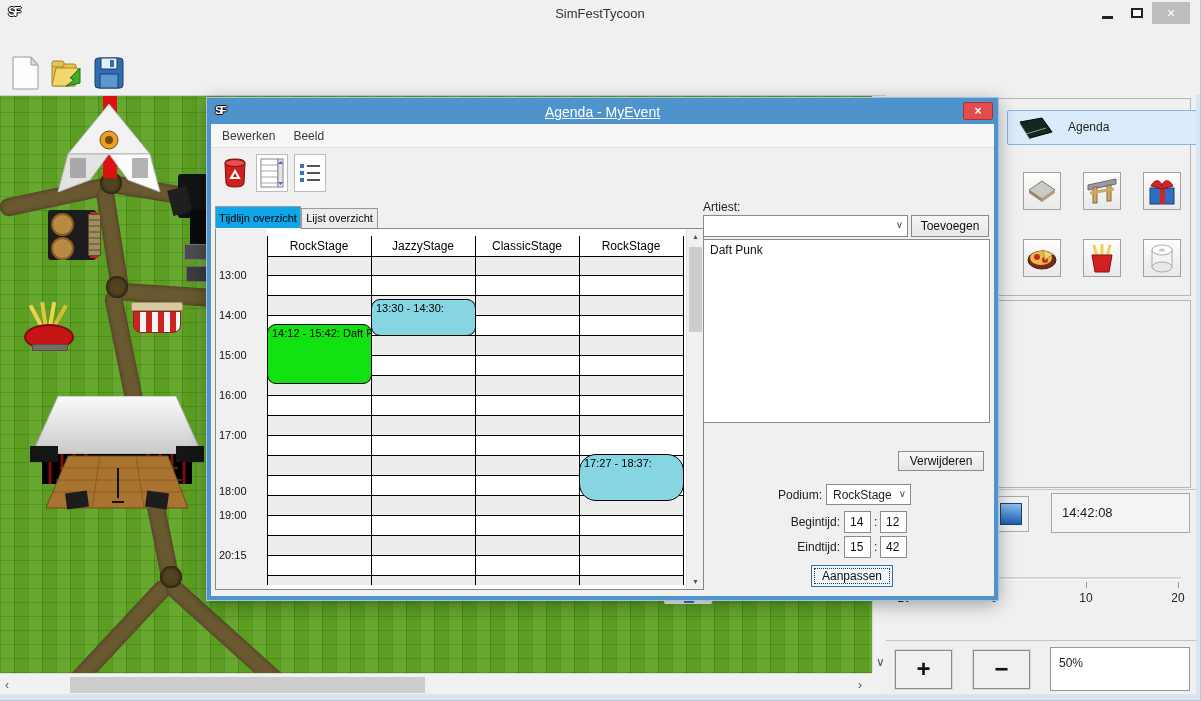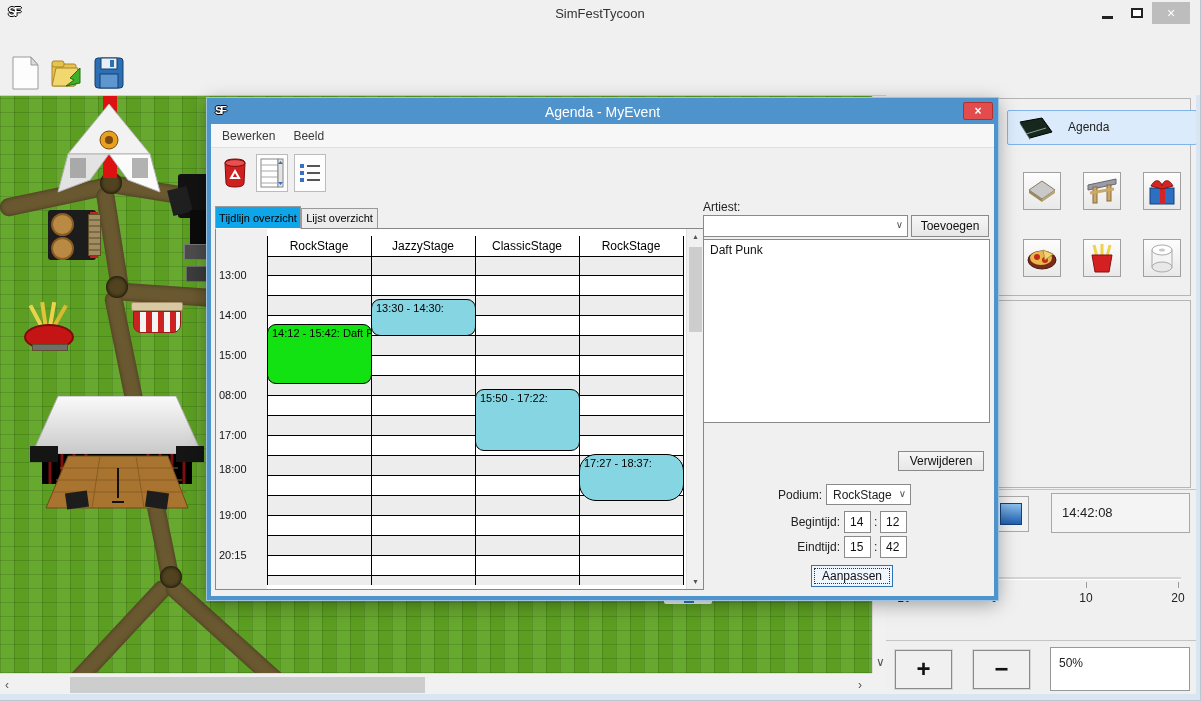--- a/index.html
+++ b/index.html
@@ -72,21 +72,21 @@
           outline:1px solid #d8d8d8; font-size:24px; font-weight:bold; color:#111; text-align:center; line-height:36px; }
   .zoom-field { position:absolute; left:164px; top:6px; width:140px; height:44px; background:#fff;
                 border:1px solid #999; font-size:12px; color:#222; padding:8px 0 0 8px; }
 
   
   .dialog { position:absolute; left:207px; top:98px; width:791px; height:502px; background:#f0f0f0;
             border:4px solid #4f93cc; outline:1px solid #9fc2de; box-shadow:0 4px 18px rgba(0,0,0,.35); z-index:10; }
   .dlg-titlebar { position:absolute; left:0; top:0; width:100%; height:22px; background:#4f93cc; }
   .dlg-logo { position:absolute; left:4px; top:2px; font-weight:bold; font-size:11px; color:#fff;
               text-shadow:-1px 0 #000,1px 0 #000,0 -1px #000,0 1px #000; letter-spacing:-2px; }
-  .dlg-title { position:absolute; left:0; top:0; width:100%; text-align:center; line-height:21px; font-size:14px; color:#fff; }
+  .dlg-title { position:absolute; left:0; top:0; width:100%; text-align:center; line-height:21px; font-size:14px; color:#fff;text-decoration:underline; }
   .dlg-close { position:absolute; right:1px; top:0px; width:30px; height:18px; background:#e34c4c;
                border:1px solid #b03030; border-radius:2px; color:#fff; font-size:12px; font-weight:bold;
                text-align:center; line-height:16px; }
   .dlg-menubar { position:absolute; left:0; top:22px; width:100%; height:24px; background:#f7f7f7; border-bottom:1px solid #e0e0e0; padding-left:2px; }
   .dlg-menubar .menu-item { line-height:24px; }
   .dlg-tbtn { position:absolute; top:52px; width:32px; height:38px; background:#fdfdfd; border:1px solid #bbb;
               display:flex; align-items:center; justify-content:center; }
   .dlg-tbtn.flat { background:transparent; border-color:transparent; }
 
   .tab { position:absolute; font-size:11px; text-align:center; border:1px solid #9a9a9a; }
@@ -408,23 +408,23 @@
     </span>
 
     <div class="tab active" id="tab0">Tijdlijn overzicht</div>
     <div class="tab inactive" id="tab1">Lijst overzicht</div>
 
     <div class="tab-panel">
       <div class="gutter" id="gutter">
           <div class="time-label" style="top: 40px;">13:00</div>
           <div class="time-label" style="top: 80px;">14:00</div>
           <div class="time-label" style="top: 120px;">15:00</div>
-          <div class="time-label" style="top: 160px;">08:00</div>
+          <div class="time-label" style="top: 160px;">16:00</div>
           <div class="time-label" style="top: 200px;">17:00</div>
-          <div class="time-label" style="top: 234px;">18:00</div>
+          <div class="time-label" style="top: 256px;">18:00</div>
           <div class="time-label" style="top: 280px;">19:00</div>
           <div class="time-label" style="top: 320px;">20:15</div>
         </div>
       <div class="grid-area" id="grid-area">
           <div class="grid-row even" style="top: 20px;"></div>
           <div class="grid-row odd" style="top: 40px;"></div>
           <div class="grid-row even" style="top: 60px;"></div>
           <div class="grid-row odd" style="top: 80px;"></div>
           <div class="grid-row even" style="top: 100px;"></div>
           <div class="grid-row odd" style="top: 120px;"></div>
@@ -444,21 +444,20 @@
           <div class="col-header" style="left: 208px;">ClassicStage</div>
           <div class="col-header" style="left: 312px;">RockStage</div>
           <div class="hdr-border"></div>
           <div class="vline" style="left: 0px;"></div>
           <div class="vline" style="left: 104px;"></div>
           <div class="vline" style="left: 208px;"></div>
           <div class="vline" style="left: 312px;"></div>
           <div class="vline" style="left: 416px;"></div>
           <div class="event" style="left: 104px; top: 63px; height: 37px; background: rgb(133, 214, 226);">13:30 - 14:30:</div>
           <div class="event" style="left: 0px; top: 88px; height: 60px; background: rgb(18, 226, 18);">14:12 - 15:42: Daft Punk</div>
-          <div class="event" style="left: 208px; top: 153px; height: 62px; background: rgb(133, 214, 226);">15:50 - 17:22:</div>
           <div class="event" style="left: 312px; top: 218px; height: 47px; background: rgb(133, 214, 226); border-radius: 17px;">17:27 - 18:37:</div>
         </div>
       <div class="grid-scroll">
         <span class="gs-arrow" style="top:4px">▲</span>
         <div class="gs-thumb"></div>
         <span class="gs-arrow" style="bottom:4px">▼</span>
       </div>
     </div>
 
     <span class="fieldlabel" style="left:492px;top:98px;text-align:left">Artiest:</span>

